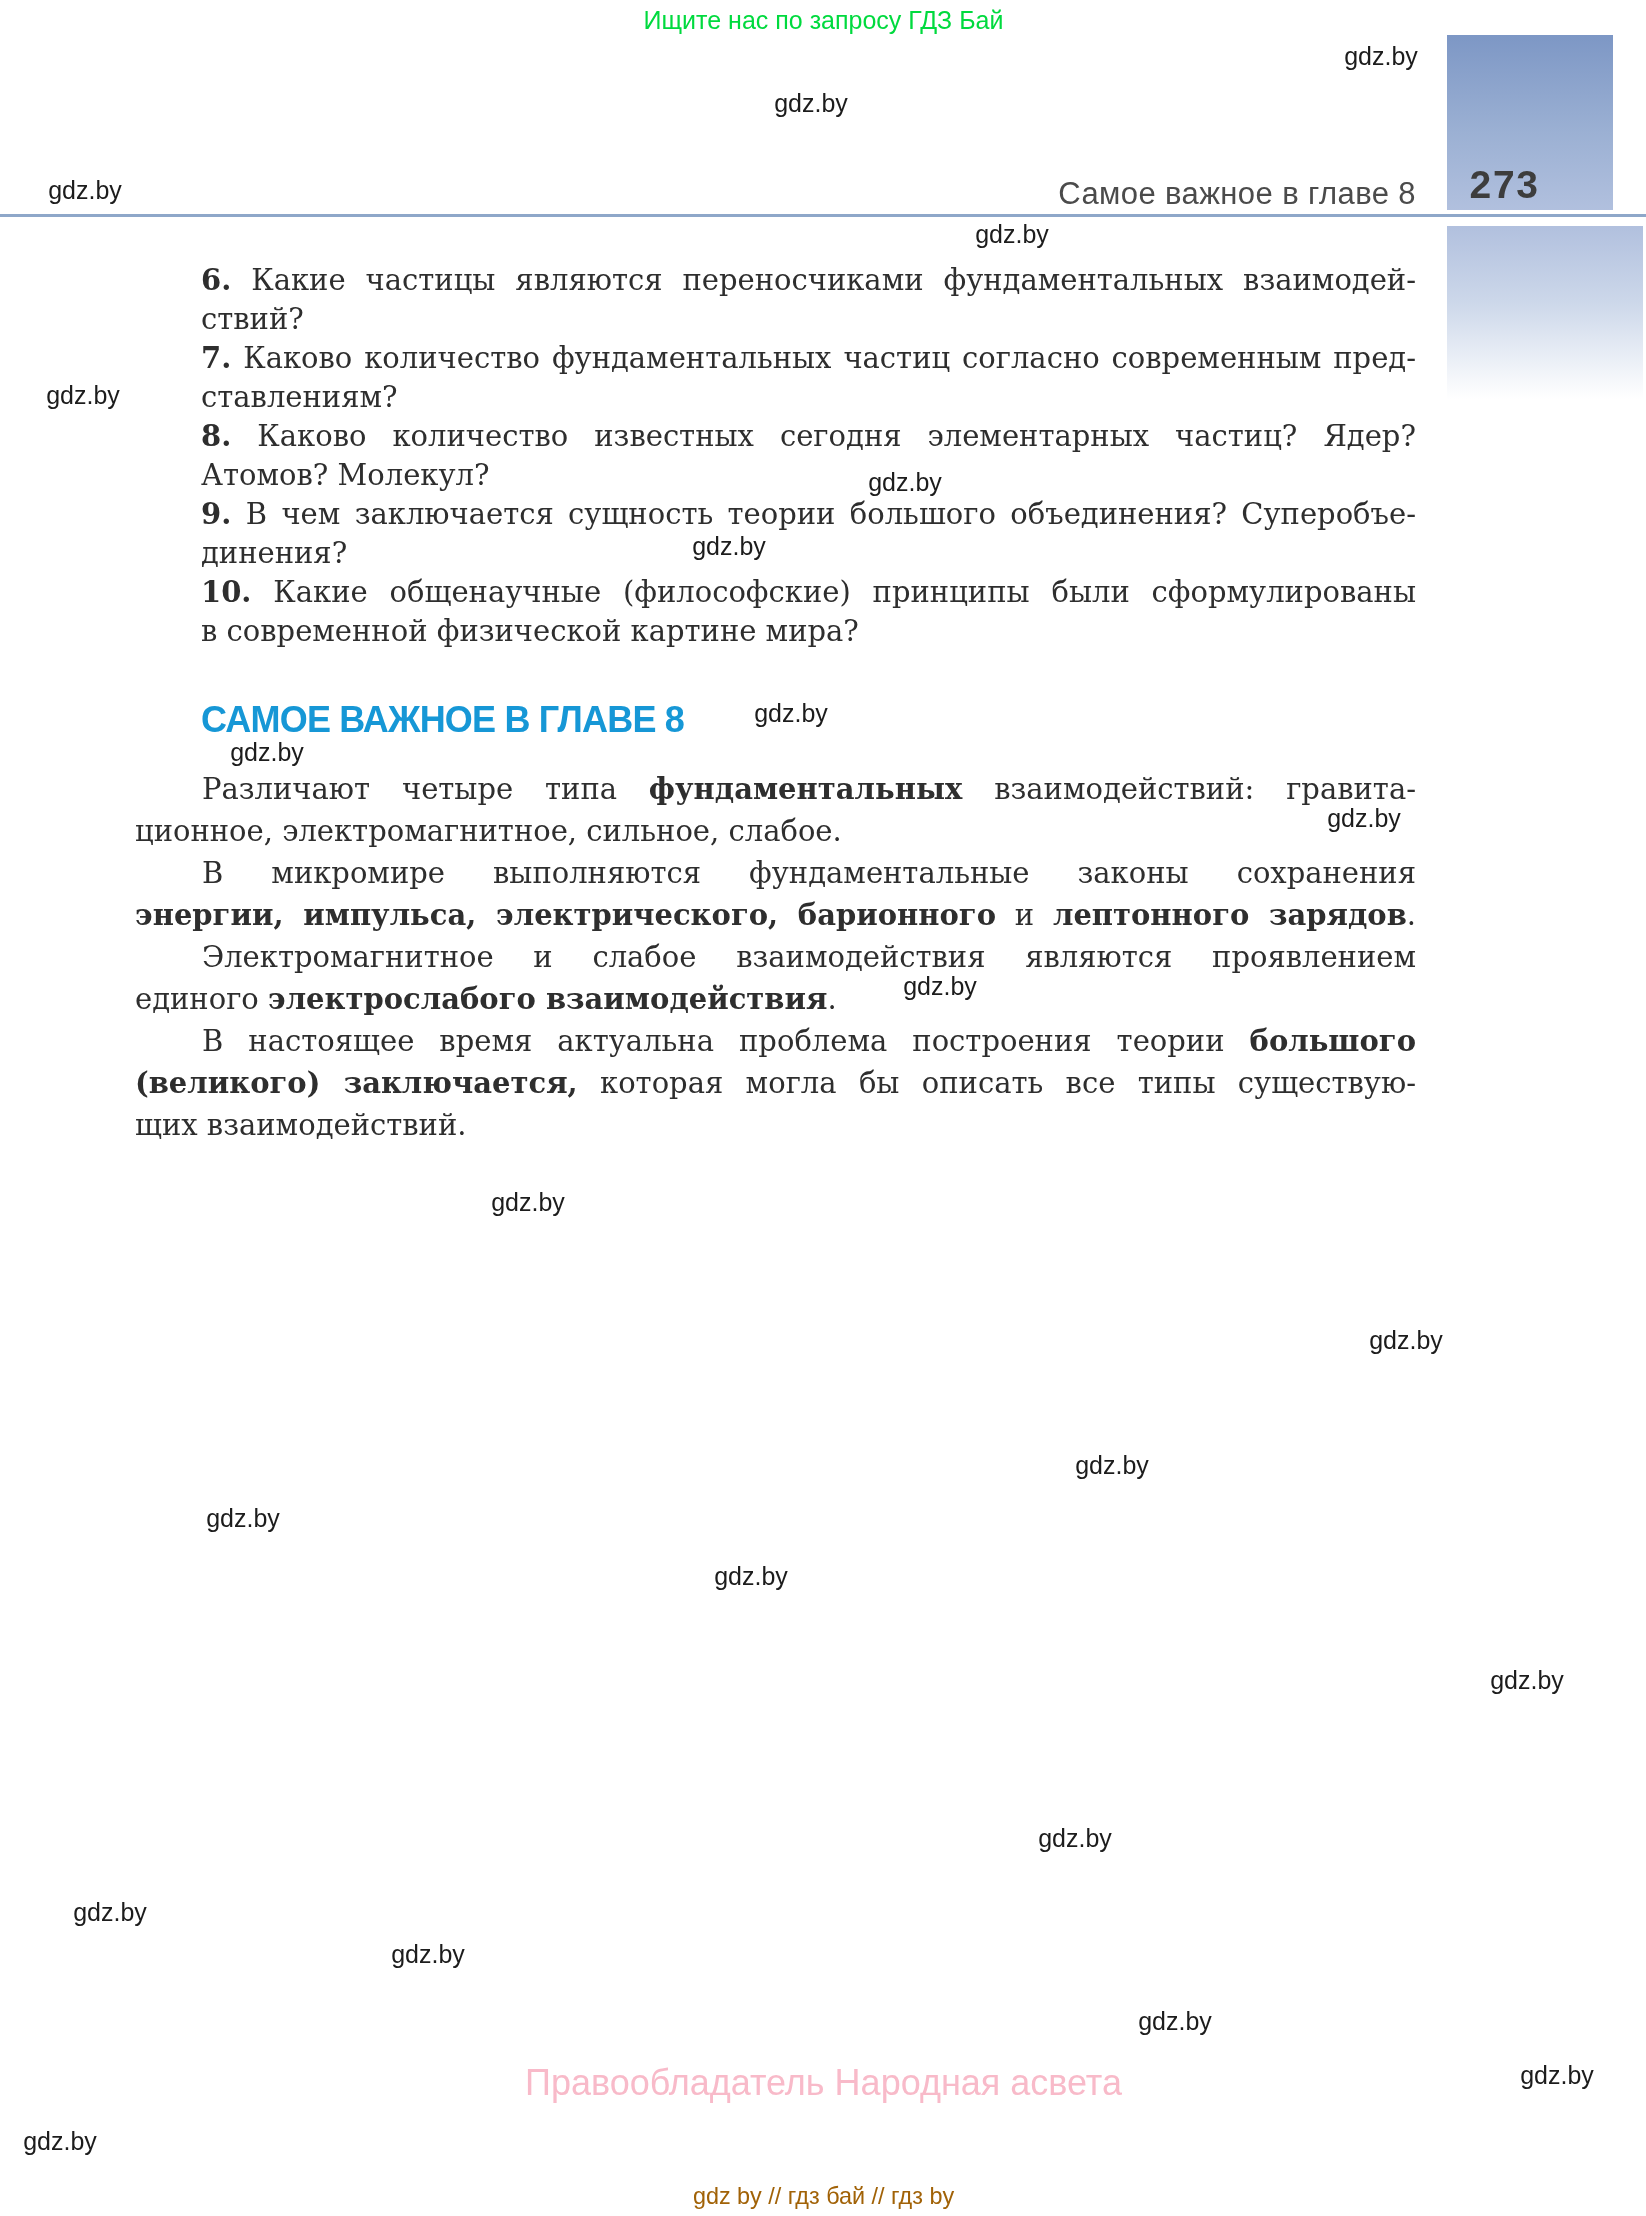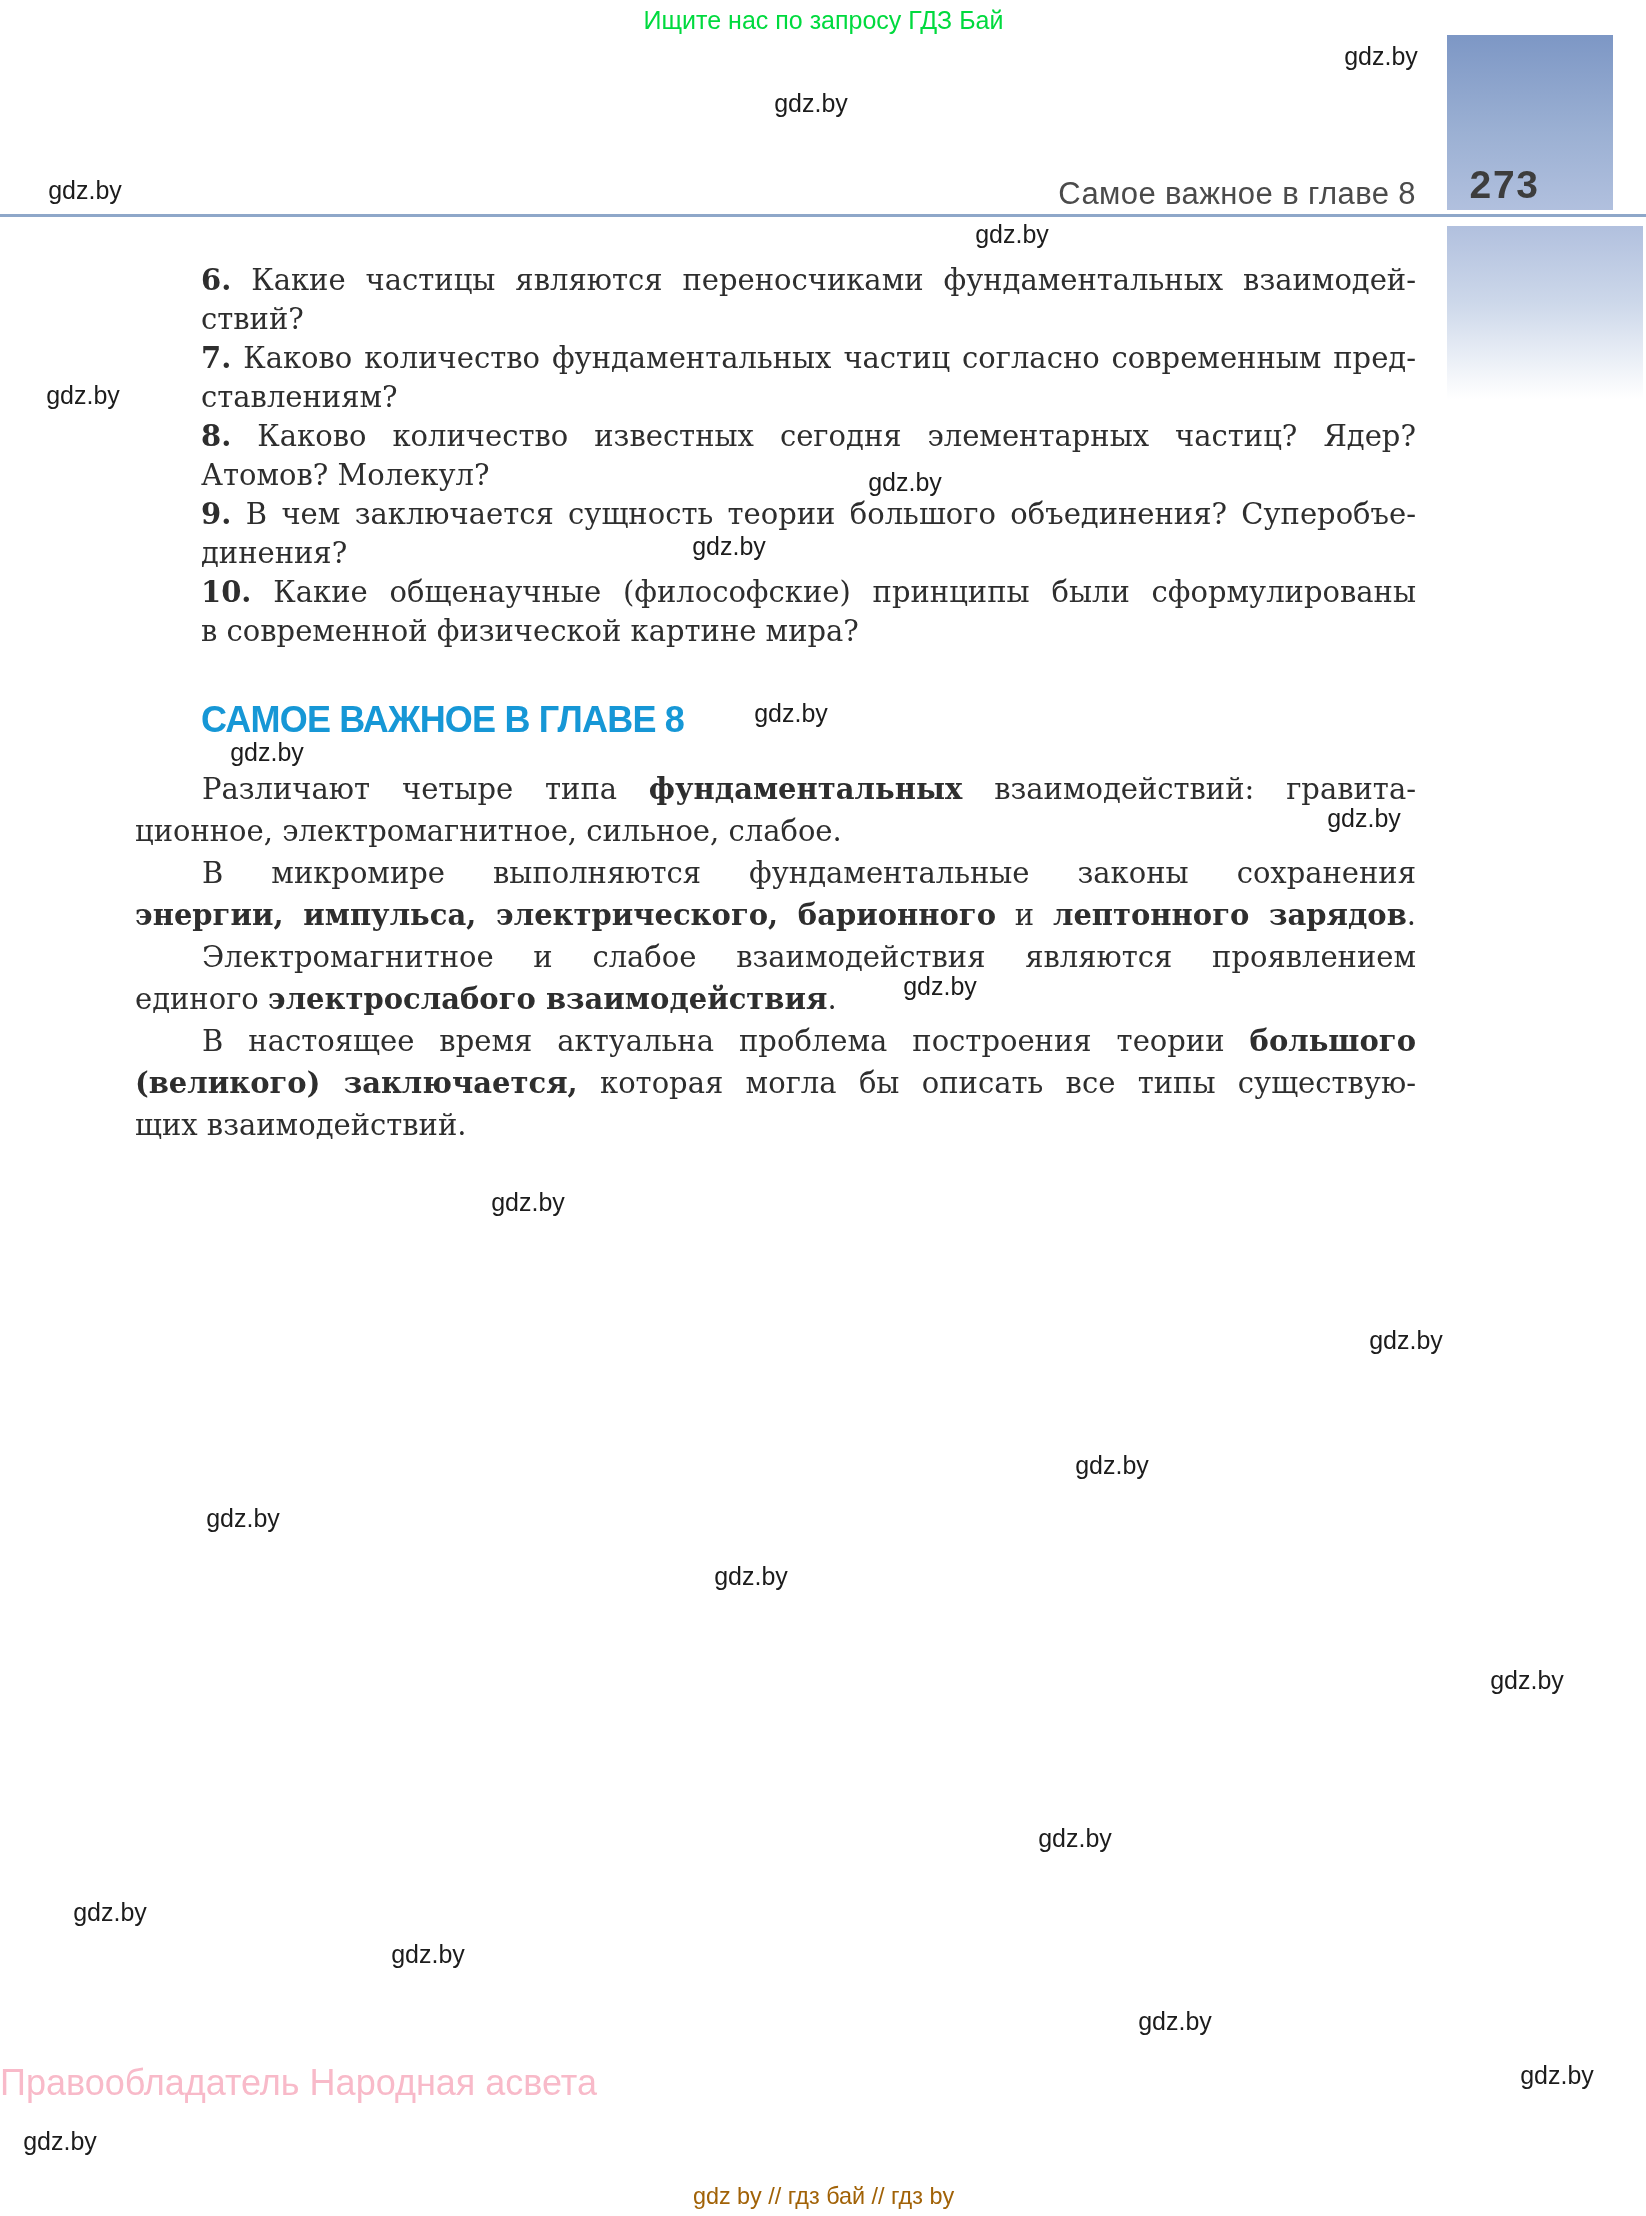--- a/index.html
+++ b/index.html
@@ -18,21 +18,21 @@
   .qblock{position:absolute;left:201px;top:261px;width:1215px;
           font-family:"DejaVu Serif","Liberation Serif",serif;font-size:29px;color:#2e2e2e;line-height:39px;}
   .pblock{position:absolute;left:135px;top:768px;width:1281px;
           font-family:"DejaVu Serif","Liberation Serif",serif;font-size:29px;color:#2e2e2e;line-height:42px;}
   .tl{white-space:nowrap;}
   .tl.j{white-space:normal;text-align:justify;text-align-last:justify;text-justify:inter-word;}
   .tl.ind{text-indent:67px;}
   .b{font-weight:bold;}
   .sect{position:absolute;left:201px;top:699px;margin:0;font-size:36px;font-weight:bold;
         color:#1697d6;letter-spacing:-0.8px;white-space:nowrap;font-family:"Liberation Sans",sans-serif;}
-  .copy{position:absolute;left:0;top:2062px;width:100%;
+  .copy{position:absolute;left:0;top:2062px;width:100%;text-align:center;
         font-size:36px;color:#f8bac9;}
   .links{position:absolute;left:0;top:2183px;width:100%;text-align:center;
          font-size:23.4px;color:#a16207;text-decoration:none;display:block;}
 </style>
 </head>
 <body>
 
 <div class="canvas">
 
   <div class="ad">Ищите нас по запросу ГДЗ Бай</div>

